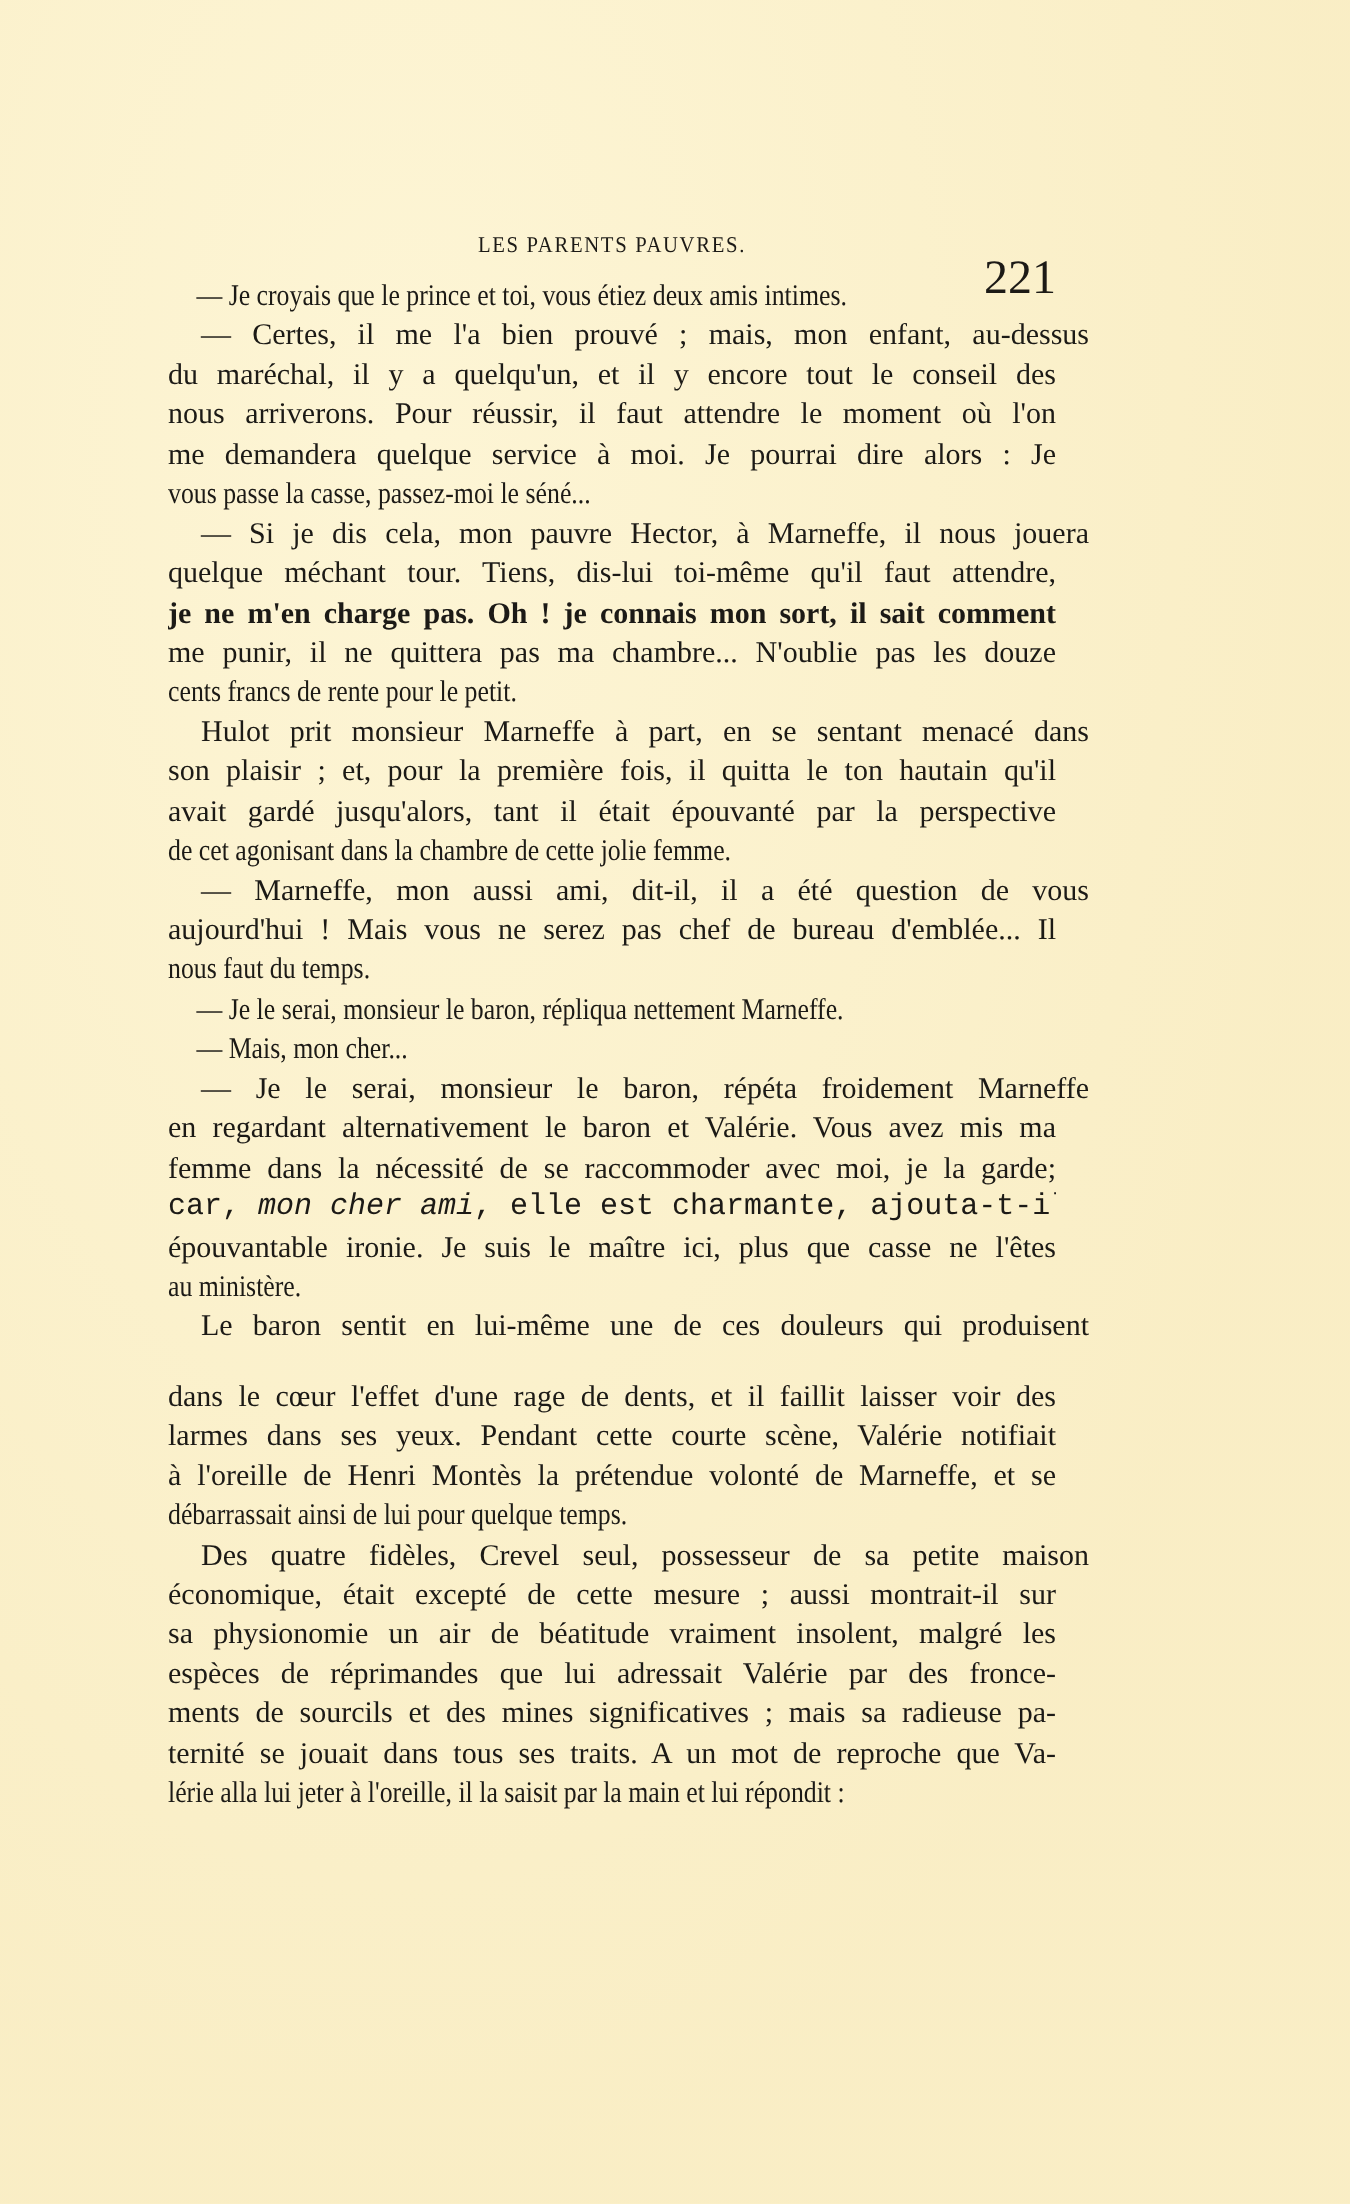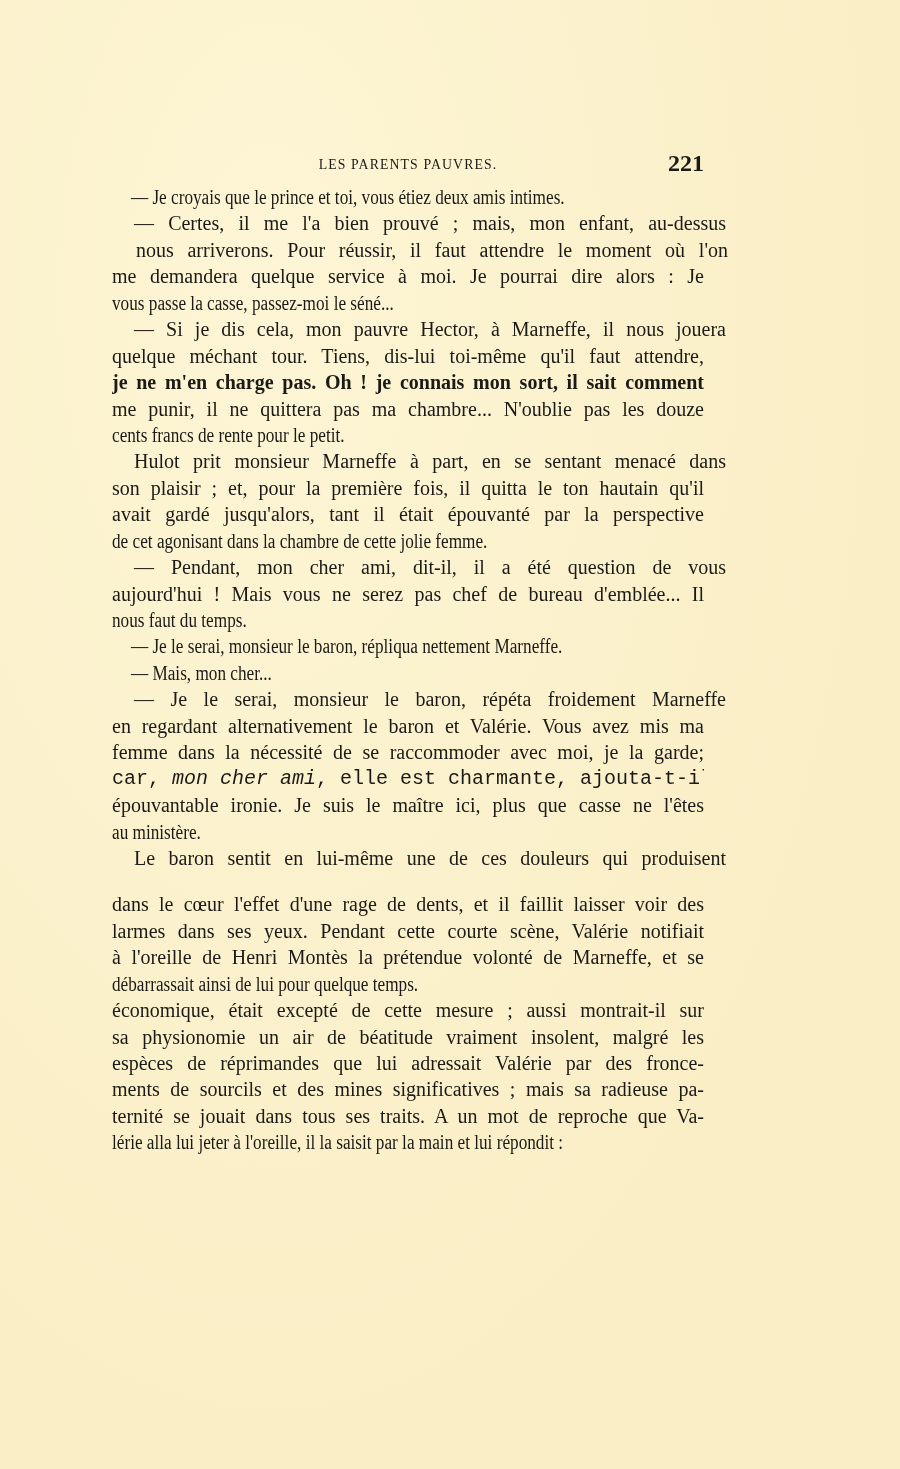--- a/index.html
+++ b/index.html
@@ -11,21 +11,21 @@
     font-family: "Liberation Serif", "DejaVu Serif", serif;
     color: #1c1a16;
   }
   .page { position: absolute; left: 112px; top: 150px; width: 592px; }
   .running-head { position: relative; height: 34px; }
   .running-title {
     position: absolute; left: 0; right: 0; top: 6px; text-align: center;
     font-size: 15px; letter-spacing: 1.2px; transform: scaleX(0.92);
   }
   .page-number {
-    position: absolute; right: 0; top: 0; font-size: 24px; font-weight: bold;
+    position: absolute; right: 0; top: 16px; font-size: 32px; font-weight: normal;
   }
   .line {
     height: 26.45px; line-height: 26.45px;
     font-size: 20px; white-space: nowrap;
     text-align: justify; text-align-last: justify;
     overflow: hidden;
     transform-origin: left center;
   }
   .line.last { text-align-last: left; }
   .line.indent { padding-left: 22px; }
@@ -38,39 +38,40 @@
   <div class="running-head">
     <div class="running-title">LES PARENTS PAUVRES.</div>
     <div class="page-number">221</div>
   </div>
   <div id="body-text">
       <div>
         <div class="line indent last" style="width: 688.372px; transform: scaleX(0.86);">— Je croyais que le prince et toi, vous étiez deux amis intimes.</div>
       </div>
       <div>
         <div class="line indent" style="width: 592px; transform: scaleX(1);">— Certes, il me l'a bien prouvé ; mais, mon enfant, au-dessus</div>
-        <div class="line" style="width: 592px; transform: scaleX(1); margin-left: 24px;">nous arriverons. Pour réussir, il faut attendre le moment où l'on</div>
+        <div class="line" style="width: 592px; transform: scaleX(1);">du maréchal, il y a quelqu'un, et il y encore tout le conseil des</div>
+        <div class="line" style="width: 592px; transform: scaleX(1);">nous arriverons. Pour réussir, il faut attendre le moment où l'on</div>
         <div class="line" style="width: 592px; transform: scaleX(1);">me demandera quelque service à moi. Je pourrai dire alors : Je</div>
         <div class="line last" style="width: 688.372px; transform: scaleX(0.86);">vous passe la casse, passez-moi le séné...</div>
       </div>
       <div>
         <div class="line indent" style="width: 592px; transform: scaleX(1);">— Si je dis cela, mon pauvre Hector, à Marneffe, il nous jouera</div>
         <div class="line" style="width: 592px; transform: scaleX(1);">quelque méchant tour. Tiens, dis-lui toi-même qu'il faut attendre,</div>
         <div class="line" style="width: 592px; transform: scaleX(1); font-weight: bold;">je ne m'en charge pas. Oh ! je connais mon sort, il sait comment</div>
         <div class="line" style="width: 592px; transform: scaleX(1);">me punir, il ne quittera pas ma chambre... N'oublie pas les douze</div>
         <div class="line last" style="width: 688.372px; transform: scaleX(0.86);">cents francs de rente pour le petit.</div>
       </div>
       <div>
         <div class="line indent" style="width: 592px; transform: scaleX(1);">Hulot prit monsieur Marneffe à part, en se sentant menacé dans</div>
         <div class="line" style="width: 592px; transform: scaleX(1);">son plaisir ; et, pour la première fois, il quitta le ton hautain qu'il</div>
         <div class="line" style="width: 592px; transform: scaleX(1);">avait gardé jusqu'alors, tant il était épouvanté par la perspective</div>
         <div class="line last" style="width: 688.372px; transform: scaleX(0.86);">de cet agonisant dans la chambre de cette jolie femme.</div>
       </div>
       <div>
-        <div class="line indent" style="width: 592px; transform: scaleX(1);">— Pendant, mon cher ami, dit-il, il a été question de vous</div>
+        <div class="line indent" style="width: 592px; transform: scaleX(1);">— Marneffe, mon aussi ami, dit-il, il a été question de vous</div>
         <div class="line" style="width: 592px; transform: scaleX(1);">aujourd'hui ! Mais vous ne serez pas chef de bureau d'emblée... Il</div>
         <div class="line last" style="width: 688.372px; transform: scaleX(0.86);">nous faut du temps.</div>
       </div>
       <div>
         <div class="line indent last" style="width: 688.372px; transform: scaleX(0.86);">— Je le serai, monsieur le baron, répliqua nettement Marneffe.</div>
       </div>
       <div>
         <div class="line indent last" style="width: 688.372px; transform: scaleX(0.86);">— Mais, mon cher...</div>
       </div>
       <div>
@@ -82,20 +83,21 @@
         <div class="line last" style="width: 688.372px; transform: scaleX(0.86);">au ministère.</div>
       </div>
       <div>
         <div class="line indent" style="width: 592px; transform: scaleX(1);">Le baron sentit en lui-même une de ces douleurs qui produisent</div>
         <div class="line" style="width: 592px; transform: scaleX(1); margin-top: 20px;">dans le cœur l'effet d'une rage de dents, et il faillit laisser voir des</div>
         <div class="line" style="width: 592px; transform: scaleX(1);">larmes dans ses yeux. Pendant cette courte scène, Valérie notifiait</div>
         <div class="line" style="width: 592px; transform: scaleX(1); font-family: Liberation Serif, serif;">à l'oreille de Henri Montès la prétendue volonté de Marneffe, et se</div>
         <div class="line last" style="width: 688.372px; transform: scaleX(0.86);">débarrassait ainsi de lui pour quelque temps.</div>
       </div>
       <div>
+        <div class="line indent" style="width: 592px; transform: scaleX(1);">Des quatre fidèles, Crevel seul, possesseur de sa petite maison</div>
         <div class="line" style="width: 592px; transform: scaleX(1);">économique, était excepté de cette mesure ; aussi montrait-il sur</div>
         <div class="line" style="width: 592px; transform: scaleX(1);">sa physionomie un air de béatitude vraiment insolent, malgré les</div>
         <div class="line" style="width: 592px; transform: scaleX(1);">espèces de réprimandes que lui adressait Valérie par des fronce-</div>
         <div class="line" style="width: 592px; transform: scaleX(1);">ments de sourcils et des mines significatives ; mais sa radieuse pa-</div>
         <div class="line" style="width: 592px; transform: scaleX(1);">ternité se jouait dans tous ses traits. A un mot de reproche que Va-</div>
         <div class="line last" style="width: 688.372px; transform: scaleX(0.86);">lérie alla lui jeter à l'oreille, il la saisit par la main et lui répondit :</div>
       </div>
     </div>
 </div>
 

